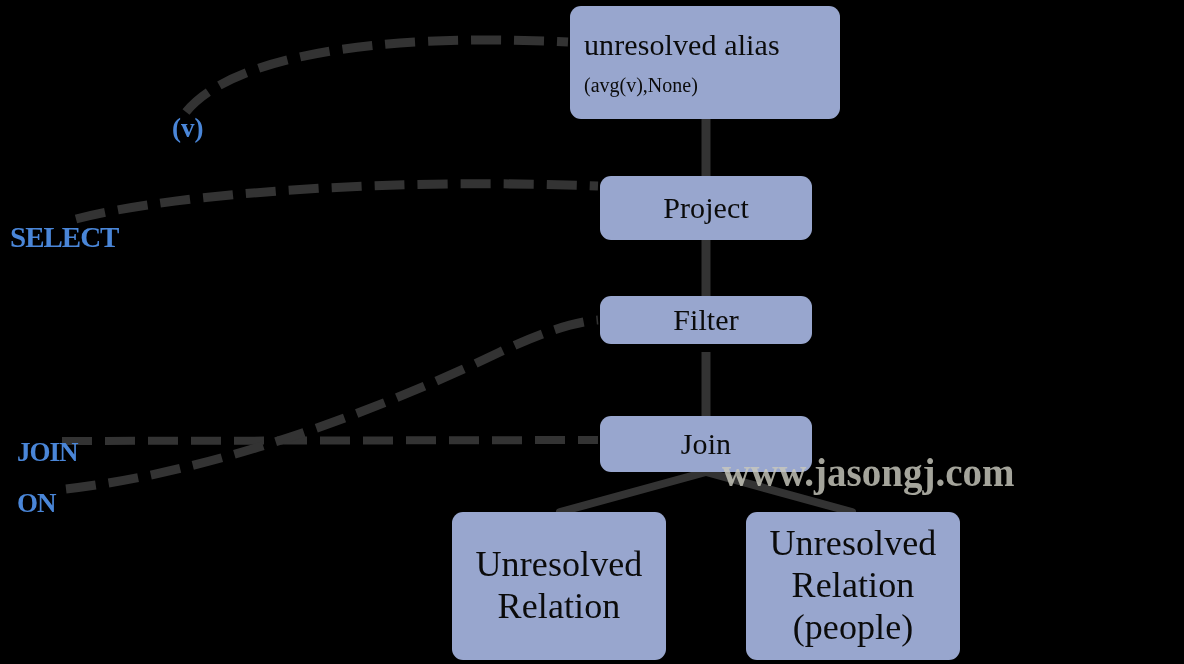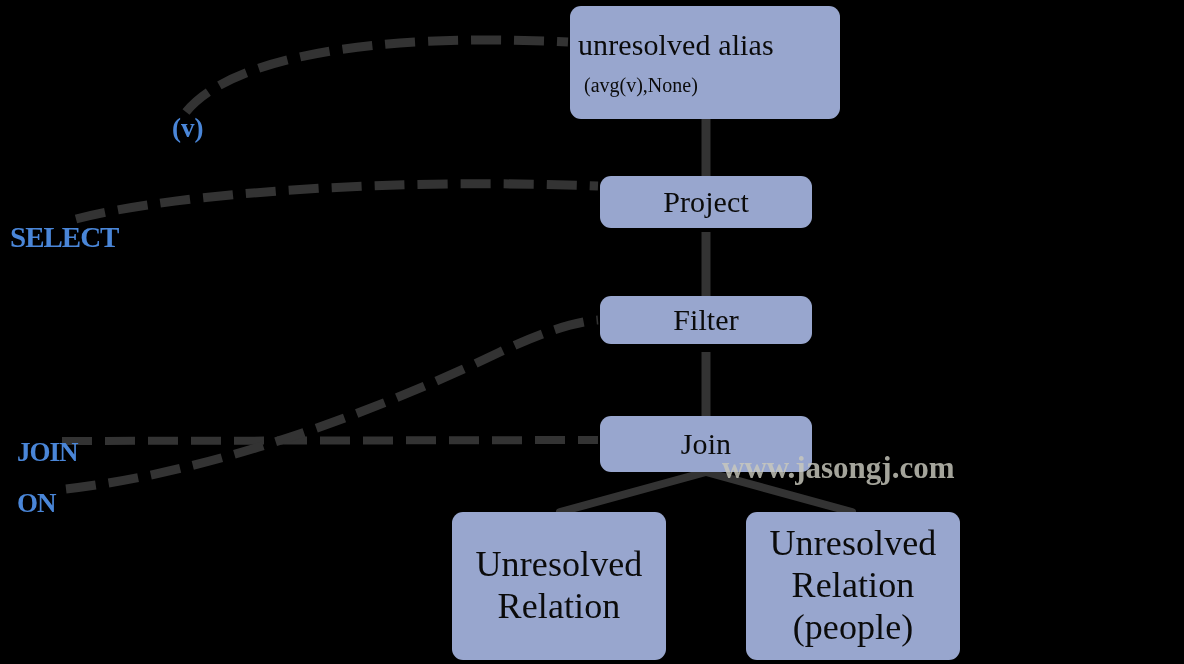--- a/index.html
+++ b/index.html
@@ -49,22 +49,22 @@
   .node.multiline {
     line-height: 1.16;
   }
   .node.multiline .title {
     font-size: 36px;
   }
 
   
   #node-alias   { left: 570px; top: 6px;   width: 270px; height: 113px;
                   align-items: flex-start; justify-content: center; }
-  #node-alias .title { margin-left: 8px; }
-  #node-project { left: 600px; top: 176px; width: 212px; height: 52px; }
+  #node-alias .title { margin-left: 14px; }
+  #node-project { left: 600px; top: 176px; width: 212px; height: 64px; }
   #node-filter  { left: 600px; top: 296px; width: 212px; height: 48px; }
   #node-join    { left: 600px; top: 416px; width: 212px; height: 56px; }
   #node-rel-people { left: 452px; top: 512px; width: 214px; height: 148px; }
   #node-rel-score  { left: 746px; top: 512px; width: 214px; height: 148px; }
 
   .side-label {
     position: absolute;
     color: #4a86d8;
     font-weight: bold;
     font-family: "Liberation Serif", "DejaVu Serif", serif;
@@ -73,21 +73,21 @@
   }
   #label-v      { left: 172px; top: 113px; font-size: 27px; }
   #label-select { left: 10px;  top: 221px; font-size: 29px; letter-spacing: -1px; }
   #label-join   { left: 17px;  top: 437px; font-size: 27px; letter-spacing: -1px; }
   #label-on     { left: 17px;  top: 488px; font-size: 27px; letter-spacing: -1px; }
 
   #watermark {
     position: absolute;
     left: 722px;
     top: 450px;
-    font-size: 31px;
+    font-size: 39px;
     font-weight: bold;
     color: #c9c9bd;
     opacity: 0.82;
     letter-spacing: 0px;
     z-index: 5;
     white-space: nowrap;
     font-family: "Liberation Serif", "DejaVu Serif", serif;
   }
 </style>
 </head>

